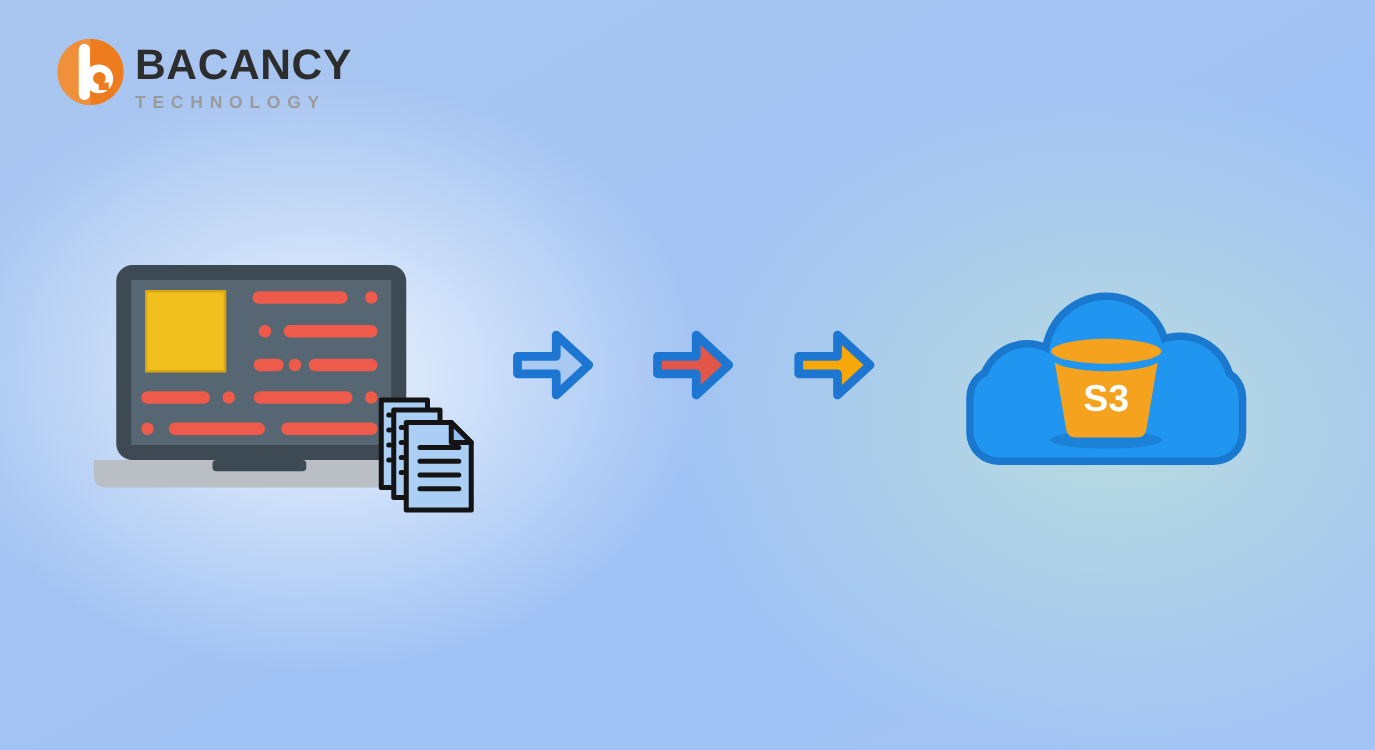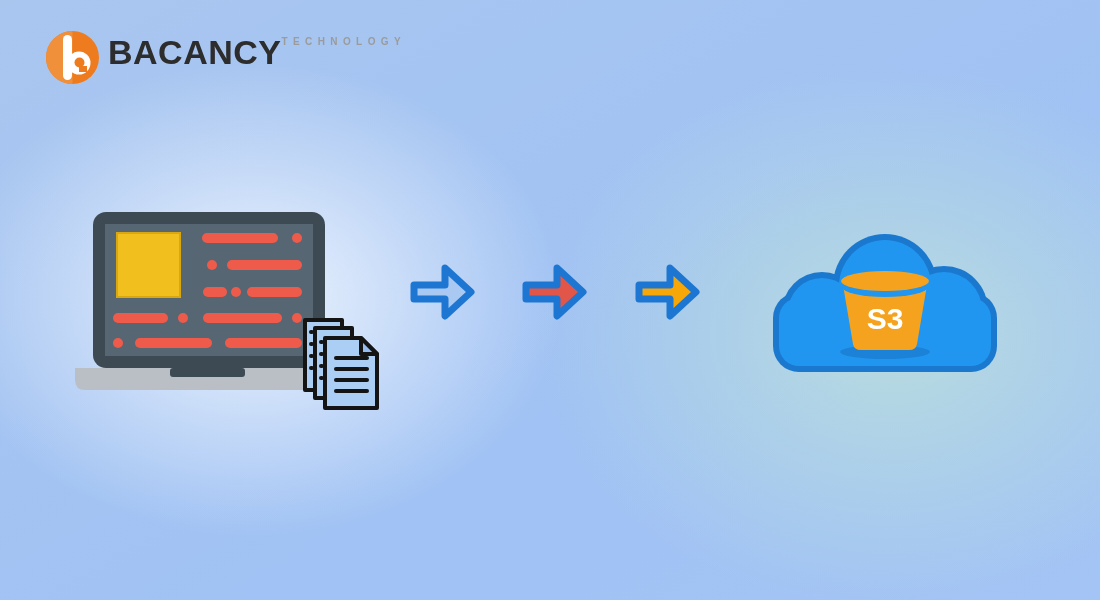--- a/index.html
+++ b/index.html
@@ -7,23 +7,23 @@
     width:1100px;height:600px;position:relative;overflow:hidden;
     font-family:"Liberation Sans",sans-serif;
     background:
       radial-gradient(430px 330px at 23% 50%, rgba(243,248,255,0.92), rgba(243,248,255,0) 72%),
       radial-gradient(520px 400px at 81% 56%, rgba(196,233,212,0.65), rgba(196,233,212,0) 68%),
       linear-gradient(150deg,#a9c6ef 0%,#a0c2f4 60%,#a3c4f4 100%);
   }
   .abs{position:absolute}
   
   .logo{position:absolute;left:46px;top:31px;display:flex;align-items:flex-start;gap:9px}
-  .logo-text{display:flex;flex-direction:row}
+  .logo-text{display:flex;flex-direction:column}
   .logo-name{font-size:34px;font-weight:bold;color:#2d2d2d;letter-spacing:0.5px;line-height:0.95;margin-top:5px}
-  .logo-sub{font-size:10px;font-weight:bold;color:#9b9b9b;letter-spacing:5.4px;margin-top:5px}
+  .logo-sub{font-size:14px;font-weight:bold;color:#9b9b9b;letter-spacing:5.4px;margin-top:5px}
   
   .arrow{position:absolute;top:252px;width:80px;height:80px}
   #arrow-1{left:402px}
   #arrow-2{left:514px}
   #arrow-3{left:627px}
   
   #laptop{left:60px;top:198px;width:340px;height:215px}
   #cloud{left:765px;top:228px;width:240px;height:150px}
   .s3-label{font-family:"Liberation Sans",sans-serif;font-weight:bold}
 </style>

